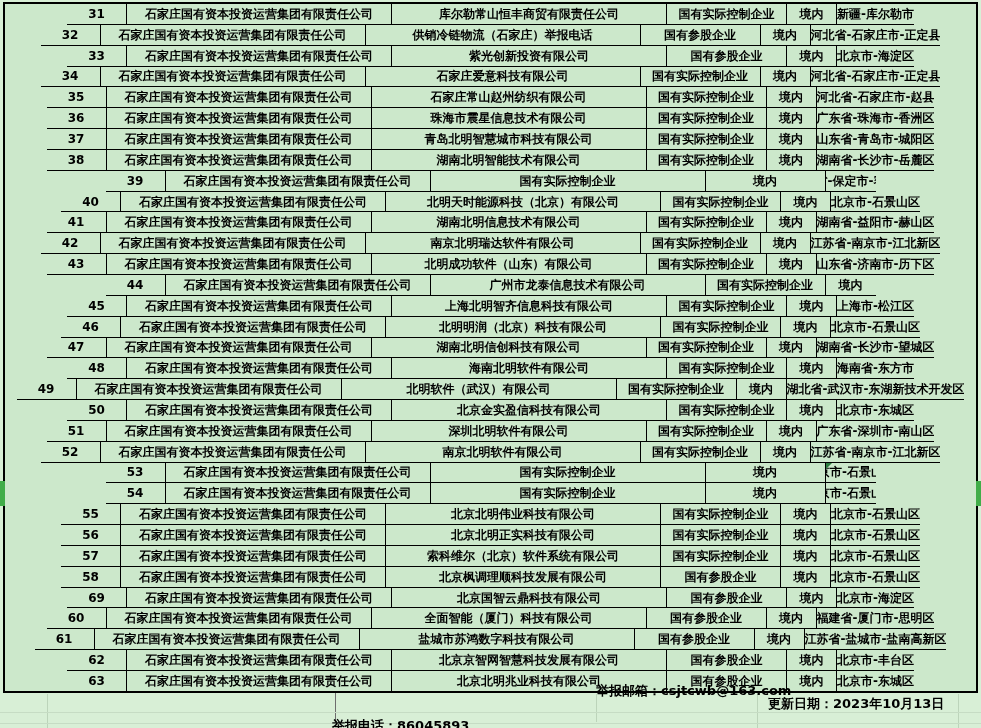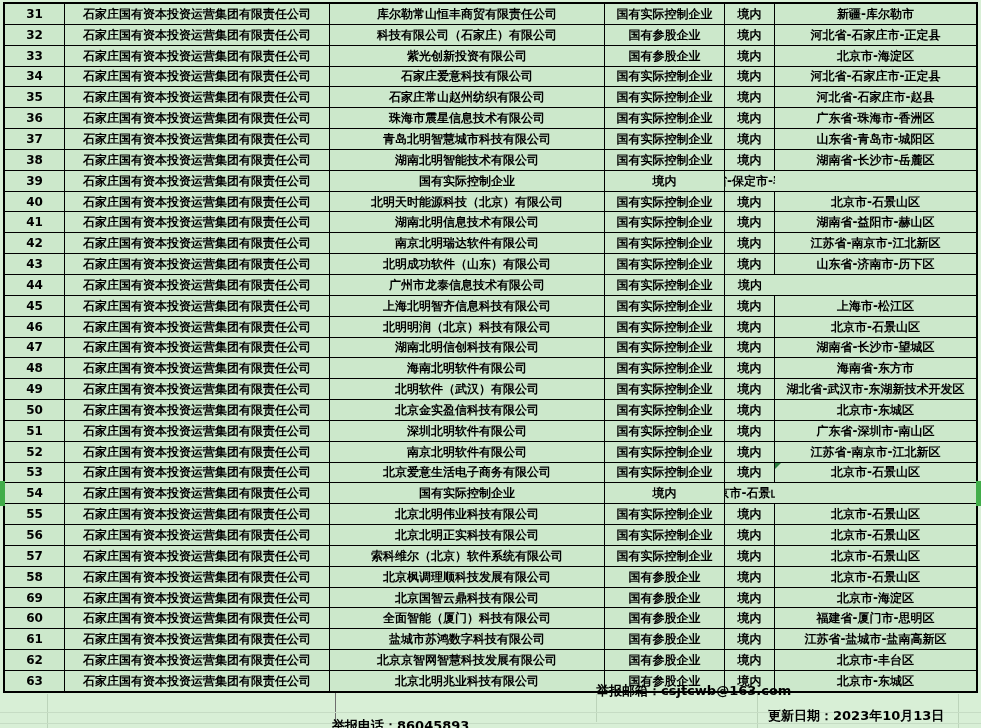--- a/index.html
+++ b/index.html
@@ -1,34 +1,34 @@
 <!DOCTYPE html>
 <html><head>
 <meta charset="utf-8">
 <style>
   html,body{margin:0;padding:0;}
   .screen{position:relative;width:981px;height:728px;background:#d8efd6;
     font-family:"DejaVu Sans",sans-serif;overflow:hidden;}
   .sheet{position:absolute;left:3px;top:2px;width:975px;height:691px;
     border:2px solid #000;background:#cce8cb;display:flex;flex-direction:column;
-    box-sizing:border-box;}
+    box-sizing:border-box;align-items:center;}
   .row{flex:1;display:grid;grid-template-columns:60px 265px 275px 120px 50px 1fr;
     border-bottom:1px solid #000;min-height:0;}
   .row:last-child{border-bottom:none;}
   .c{border-right:1px solid #000;display:flex;align-items:center;justify-content:center;
     font-size:12px;font-weight:bold;color:#000;white-space:nowrap;overflow:hidden;
     position:relative;line-height:1;}
   .c:last-child{border-right:none;}
   .corner-marker{position:absolute;left:0;top:0;width:0;height:0;
     border-top:6px solid #2c7d3f;border-right:6px solid transparent;}
   .sel-bar{position:absolute;width:5px;height:25px;top:481px;background:#41ad49;z-index:5;}
   .sel-bar.left{left:0;}
   .sel-bar.right{left:976px;}
   .ftext{position:absolute;font-size:13px;font-weight:bold;color:#000;white-space:nowrap;}
-  .f-update{left:768px;top:695px;margin-top:12px;}
+  .f-update{left:768px;top:695px;}
   .f-phone{left:332px;top:705px;margin-top:12px;}
   .f-email{left:596px;top:682px;}
   .vline{position:absolute;width:1px;background:#bcd4ba;}
   .vline.dark{background:#6d6d6d;}
   .hline{position:absolute;height:1px;left:0;width:981px;background:#c6dcc4;}
 </style>
 </head>
 <body>
 
 <div class="screen">
@@ -38,21 +38,21 @@
     <div class="c">31</div>
     <div class="c">石家庄国有资本投资运营集团有限责任公司</div>
     <div class="c">库尔勒常山恒丰商贸有限责任公司</div>
     <div class="c">国有实际控制企业</div>
     <div class="c">境内</div>
     <div class="c">新疆-库尔勒市</div>
   </div>
       <div class="row">
     <div class="c">32</div>
     <div class="c">石家庄国有资本投资运营集团有限责任公司</div>
-    <div class="c">科技有限公司（石家庄）有限公司</div>
+    <div class="c">供销冷链物流（石家庄）举报电话</div>
     <div class="c">国有参股企业</div>
     <div class="c">境内</div>
     <div class="c">河北省-石家庄市-正定县</div>
   </div>
       <div class="row">
     <div class="c">33</div>
     <div class="c">石家庄国有资本投资运营集团有限责任公司</div>
     <div class="c">紫光创新投资有限公司</div>
     <div class="c">国有参股企业</div>
     <div class="c">境内</div>
@@ -204,21 +204,20 @@
     <div class="c">52</div>
     <div class="c">石家庄国有资本投资运营集团有限责任公司</div>
     <div class="c">南京北明软件有限公司</div>
     <div class="c">国有实际控制企业</div>
     <div class="c">境内</div>
     <div class="c">江苏省-南京市-江北新区</div>
   </div>
       <div class="row">
     <div class="c">53</div>
     <div class="c">石家庄国有资本投资运营集团有限责任公司</div>
-    <div class="c">北京爱意生活电子商务有限公司</div>
     <div class="c">国有实际控制企业</div>
     <div class="c">境内</div>
     <div class="c">北京市-石景山区<span class="corner-marker"></span></div>
   </div>
       <div class="row">
     <div class="c">54</div>
     <div class="c">石家庄国有资本投资运营集团有限责任公司</div>
     <div class="c">国有实际控制企业</div>
     <div class="c">境内</div>
     <div class="c">北京市-石景山区</div>

